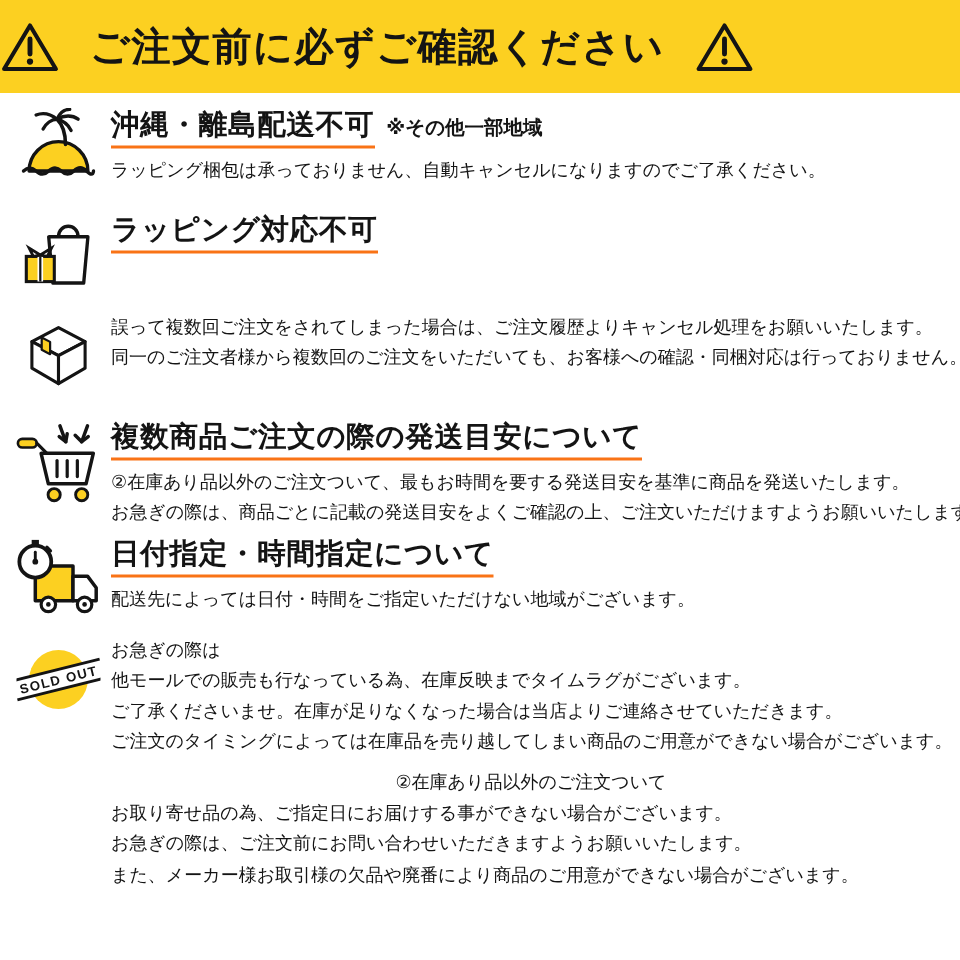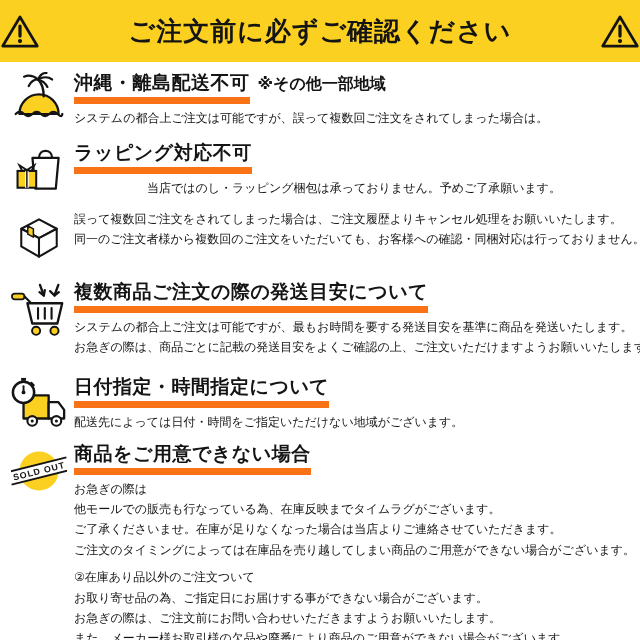--- a/index.html
+++ b/index.html
@@ -4,47 +4,47 @@
 <style>
   html,body{margin:0;padding:0;}
   body{
     width:640px;height:640px;overflow:hidden;background:#ffffff;
     font-family:"Liberation Sans","DejaVu Sans",sans-serif;
     color:#141414;
   }
   
   .banner{
     width:640px;height:62px;background:#FCD021;
-    display:flex;align-items:center;justify-content:space-between;gap:20px;
+    display:flex;align-items:center;justify-content:flex-start;gap:20px;
   }
   .banner-title{
     font-size:26px;font-weight:700;letter-spacing:1px;color:#141414;
   }
   .warn-svg{display:block;}
   
   .content{padding-top:8px;}
   .section{display:flex;align-items:flex-start;padding:0 6px 0 8px;}
   .icon-col{
     flex:0 0 62px;width:62px;display:flex;justify-content:center;
     padding-top:2px;
   }
   .text-col{flex:1;min-width:0;padding-left:4px;}
   .title-row{display:flex;align-items:baseline;gap:8px;margin-bottom:4px;}
   .sec-title{
     font-size:19px;font-weight:700;letter-spacing:0.5px;
-    border-bottom:7px solid #f97316;padding-bottom:1px;
+    border-bottom:2px solid #f97316;padding-bottom:1px;
     white-space:nowrap;
   }
-  .sec-note{font-size:16px;font-weight:700;white-space:nowrap;}
+  .sec-note{font-size:13px;font-weight:700;white-space:nowrap;}
   .sec-body{font-size:12px;line-height:1.7;font-weight:500;}
   .sec-body .line{white-space:nowrap;}
-  .line.gap-top{margin-top:7px;}
+  .line.gap-top{margin-top:7px;text-align:center;}
   .mb12{margin-bottom:12px;}
   .mb10{margin-bottom:10px;text-align:center;}
-  .mb16{margin-bottom:16px;}
+  .mb16{margin-bottom:4px;}
   .mb7{margin-bottom:7px;}
   svg{display:block;}
 </style>
 </head>
 <body>
 
 <div class="banner">
   <span>
     <svg class="warn-svg" width="40" height="37" viewBox="0 0 44 40">
       <path d="M22 4 L41 36 L3 36 Z" fill="none" stroke="#141414" stroke-width="3" stroke-linejoin="round"></path>
@@ -76,43 +76,40 @@
         <path d="M29 8 C34 5 40 5 44 8" fill="none" stroke="#141414" stroke-width="2.4" stroke-linecap="round"></path>
         <path d="M29 8 C33 9 37 12 39 16" fill="none" stroke="#141414" stroke-width="2.4" stroke-linecap="round"></path>
       </svg>
     </div>
     <div class="text-col">
       <div class="title-row">
         <span class="sec-title">沖縄・離島配送不可</span>
         <span class="sec-note">※その他一部地域</span>
       </div>
       <div class="sec-body">
-        <div class="line">システムの都合上ご注文は可能ですが、誤って複数回ご注文をされてしまった場合は。</div>
+        <div class="line">ラッピング梱包は承っておりません、自動キャンセルになりますのでご了承ください。</div>
       </div>
     </div>
   </div>
 
   <div class="section mb10">
     <div class="icon-col">
       <svg width="56" height="56" viewBox="0 0 60 60">
         <path d="M23 17 L51 17 L48 50 L26 50 Z" fill="#ffffff" stroke="#141414" stroke-width="2.4" stroke-linejoin="round"></path>
         <path d="M30 17 C30 7 44 7 44 17" fill="none" stroke="#141414" stroke-width="2.4"></path>
         <rect x="7" y="31" width="20" height="18" fill="#FCD021" stroke="#141414" stroke-width="2.2"></rect>
         <line x1="17" y1="31" x2="17" y2="49" stroke="#ffffff" stroke-width="4"></line>
         <line x1="17" y1="31" x2="17" y2="49" stroke="#141414" stroke-width="1.6"></line>
         <path d="M17 30 L9 25 L12 31 Z" fill="#ffffff" stroke="#141414" stroke-width="2"></path>
         <path d="M17 30 L25 25 L22 31 Z" fill="#ffffff" stroke="#141414" stroke-width="2"></path>
       </svg>
     </div>
     <div class="text-col">
       <div class="title-row">
         <span class="sec-title">ラッピング対応不可</span>
-      </div>
-      <div class="sec-body">
-        <div class="line">当店ではのし・ラッピング梱包は承っておりません。予めご了承願います。</div>
       </div>
     </div>
   </div>
 
   <div class="section mb12">
     <div class="icon-col">
       <svg width="56" height="56" viewBox="0 0 60 60">
         <path d="M30 9 L49 19 L30 29 L11 19 Z" fill="#ffffff" stroke="#141414" stroke-width="2.2" stroke-linejoin="round"></path>
         <path d="M11 19 L11 38 L30 49 L30 29 Z" fill="#ffffff" stroke="#141414" stroke-width="2.2" stroke-linejoin="round"></path>
         <path d="M49 19 L49 38 L30 49 L30 29 Z" fill="#ffffff" stroke="#141414" stroke-width="2.2" stroke-linejoin="round"></path>
@@ -142,21 +139,21 @@
         <path d="M30.5 11.5 L35 15 L36 9.5" fill="none" stroke="#141414" stroke-width="2.4" stroke-linecap="round" stroke-linejoin="round"></path>
         <path d="M50 4 L46 15" fill="none" stroke="#141414" stroke-width="2.4" stroke-linecap="round"></path>
         <path d="M41.5 10.5 L46 15 L50.5 11.5" fill="none" stroke="#141414" stroke-width="2.4" stroke-linecap="round" stroke-linejoin="round"></path>
       </svg>
     </div>
     <div class="text-col">
       <div class="title-row">
         <span class="sec-title">複数商品ご注文の際の発送目安について</span>
       </div>
       <div class="sec-body">
-        <div class="line">システムの都合上ご注文は可能ですが、最もお時間を要する発送目安を基準に商品を発送いたします。</div>
+        <div class="line">②在庫あり品以外のご注文ついて、最もお時間を要する発送目安を基準に商品を発送いたします。</div>
         <div class="line">お急ぎの際は、商品ごとに記載の発送目安をよくご確認の上、ご注文いただけますようお願いいたします。</div>
       </div>
     </div>
   </div>
 
   <div class="section mb7">
     <div class="icon-col">
       <svg width="58" height="58" viewBox="0 0 60 60">
         <path d="M17 20 L40 20 L40 44 L14 44 L14 24 Q14 20 17 20 Z" fill="#FCD021" stroke="#141414" stroke-width="2.4" stroke-linejoin="round"></path>
         <path d="M40 27 L50 27 L56 35 L56 44 L40 44 Z" fill="#ffffff" stroke="#141414" stroke-width="2.4" stroke-linejoin="round"></path>
@@ -187,23 +184,20 @@
         <circle cx="30" cy="30" r="21" fill="#FCD021"></circle>
         <g transform="rotate(-14 30 30)">
           <rect x="-2" y="23" width="64" height="14" fill="#ffffff"></rect>
           <line x1="-2" y1="23" x2="62" y2="23" stroke="#141414" stroke-width="2"></line>
           <line x1="-2" y1="37" x2="62" y2="37" stroke="#141414" stroke-width="2"></line>
           <text x="30" y="33.5" text-anchor="middle" font-size="9.5" font-weight="bold" letter-spacing="1" fill="#141414" font-family="Liberation Sans, DejaVu Sans, sans-serif">SOLD OUT</text>
         </g>
       </svg>
     </div>
     <div class="text-col">
-      <div class="title-row">
-        <span class="sec-title">商品をご用意できない場合</span>
-      </div>
       <div class="sec-body">
         <div class="line">お急ぎの際は</div>
         <div class="line">他モールでの販売も行なっている為、在庫反映までタイムラグがございます。</div>
         <div class="line">ご了承くださいませ。在庫が足りなくなった場合は当店よりご連絡させていただきます。</div>
         <div class="line">ご注文のタイミングによっては在庫品を売り越してしまい商品のご用意ができない場合がございます。</div>
         <div class="line gap-top">②在庫あり品以外のご注文ついて</div>
         <div class="line">お取り寄せ品の為、ご指定日にお届けする事ができない場合がございます。</div>
         <div class="line">お急ぎの際は、ご注文前にお問い合わせいただきますようお願いいたします。</div>
         <div class="line">また、メーカー様お取引様の欠品や廃番により商品のご用意ができない場合がございます。</div>
 

